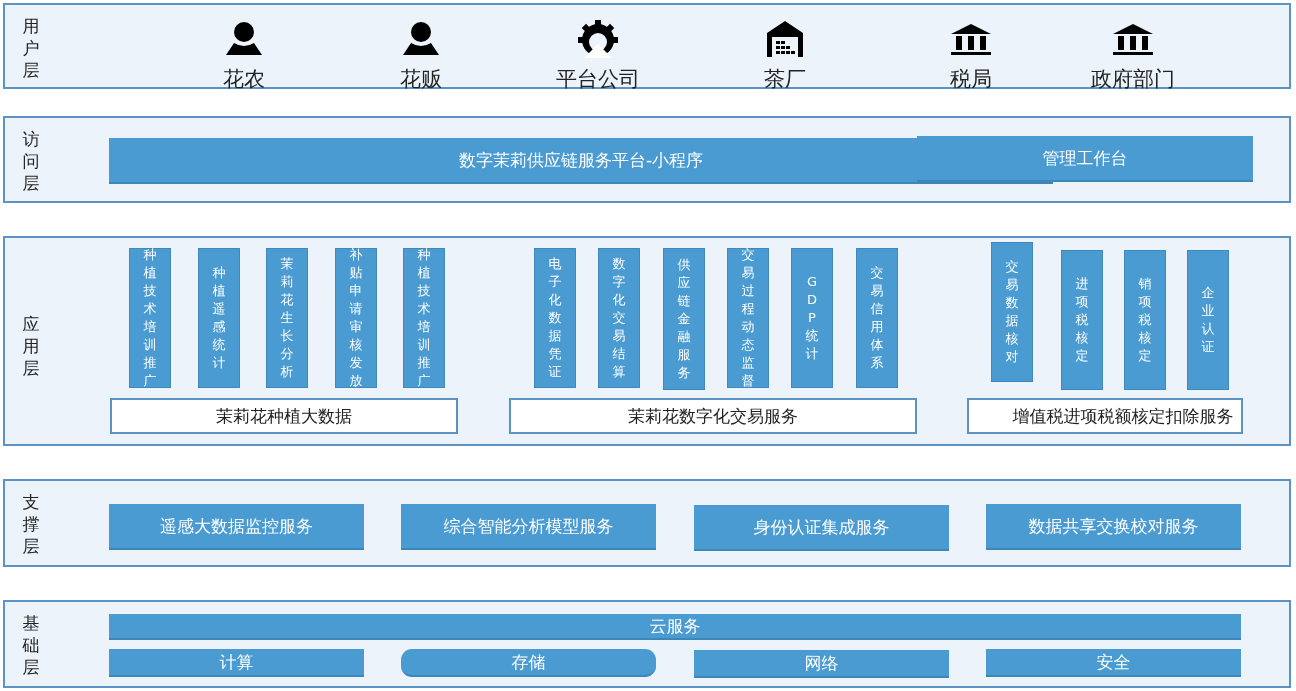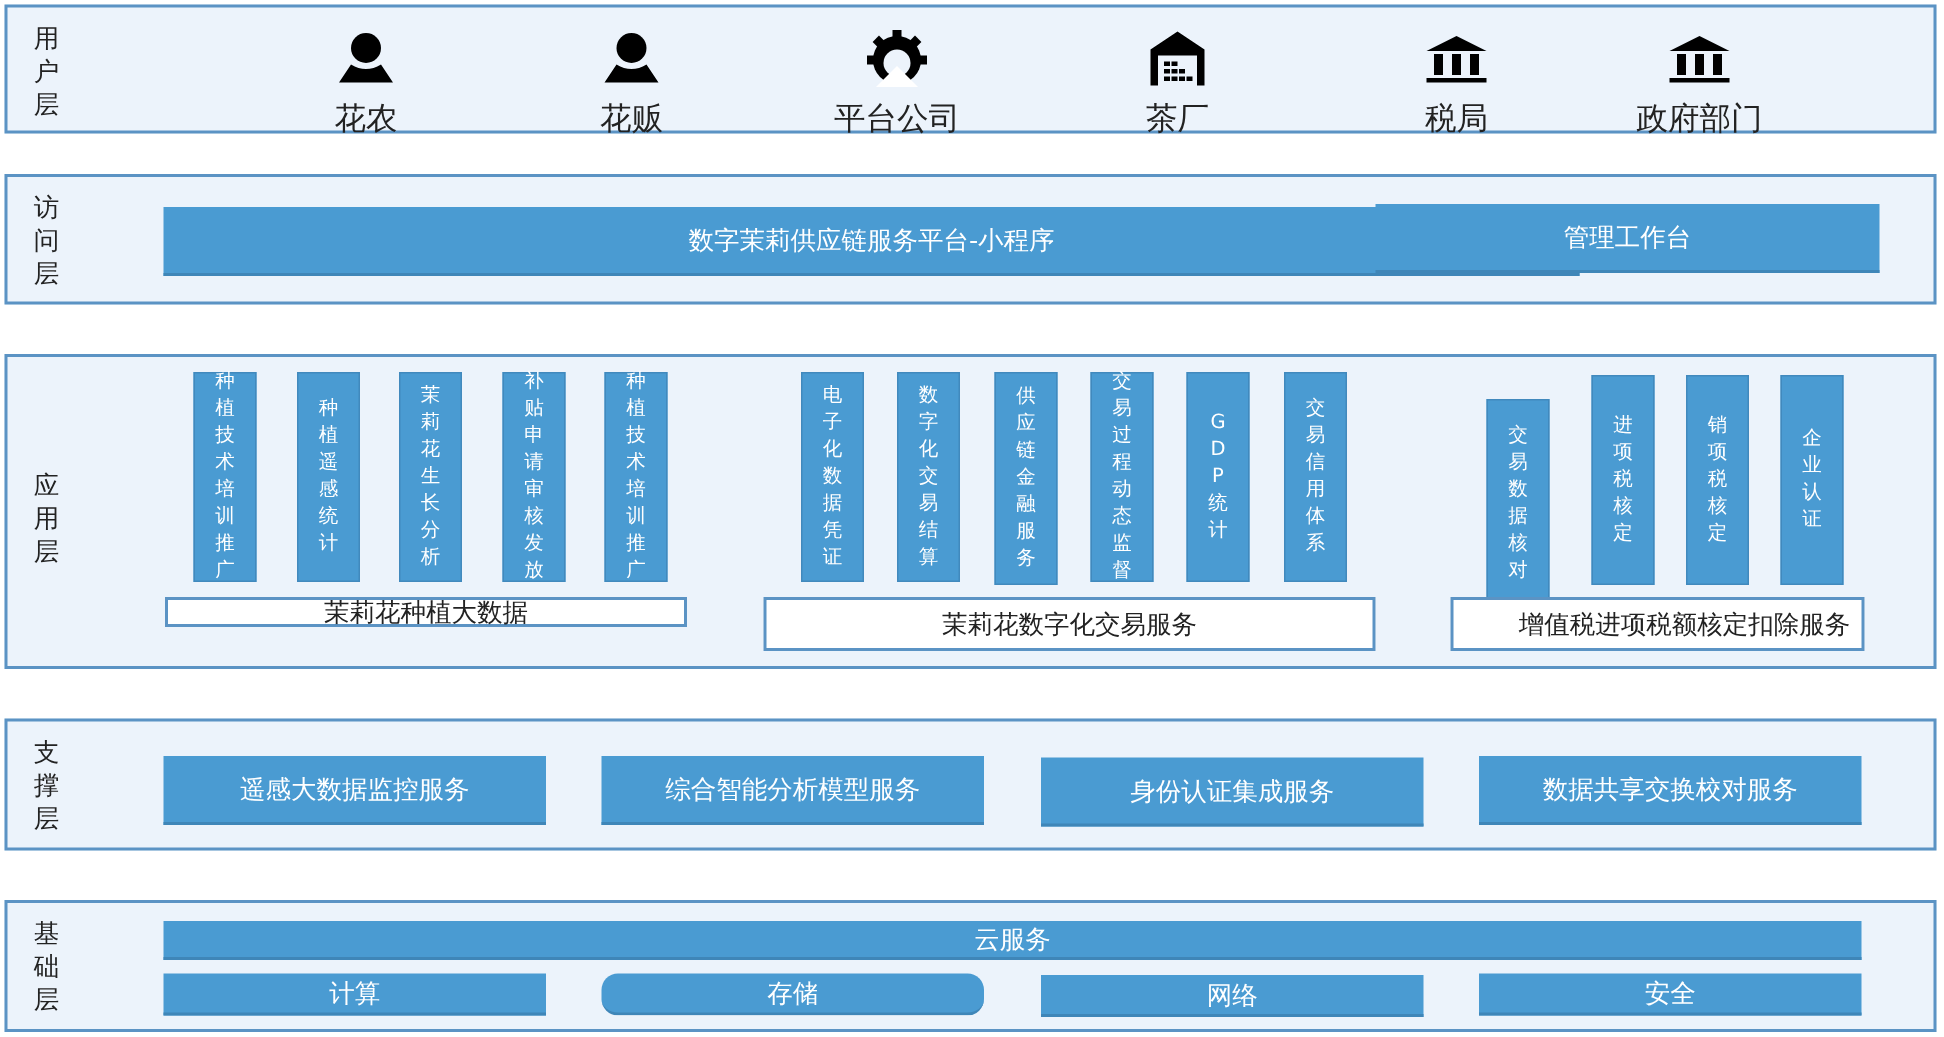--- a/index.html
+++ b/index.html
@@ -141,21 +141,21 @@
     </div>
   <div class="vbox" style="left:261px;top:10px;width:42px;height:140px;">
       <div class="vtext">茉莉花生长分析</div>
     </div>
   <div class="vbox" style="left:330px;top:10px;width:42px;height:140px;">
       <div class="vtext">补贴申请审核发放</div>
     </div>
   <div class="vbox" style="left:398px;top:10px;width:42px;height:140px;">
       <div class="vtext">种植技术培训推广</div>
     </div>
-  <div class="group" style="left:105px;top:160px;width:348px;height:20px;">茉莉花种植大数据</div>
+  <div class="group" style="left:105px;top:160px;width:348px;height:36px;">茉莉花种植大数据</div>
 
   <div class="vbox" style="left:529px;top:10px;width:42px;height:140px;">
       <div class="vtext">电子化数据凭证</div>
     </div>
   <div class="vbox" style="left:593px;top:10px;width:42px;height:140px;">
       <div class="vtext">数字化交易结算</div>
     </div>
   <div class="vbox" style="left:658px;top:10px;width:42px;height:142px;">
       <div class="vtext">供应链金融服务</div>
     </div>
@@ -163,21 +163,21 @@
       <div class="vtext">交易过程动态监督</div>
     </div>
   <div class="vbox" style="left:786px;top:10px;width:42px;height:140px;">
       <div class="vtext">GDP统计</div>
     </div>
   <div class="vbox" style="left:851px;top:10px;width:42px;height:140px;">
       <div class="vtext">交易信用体系</div>
     </div>
   <div class="group" style="left:504px;top:160px;width:408px;height:36px;">茉莉花数字化交易服务</div>
 
-  <div class="vbox" style="left:986px;top:28px;width:42px;height:140px;">
+  <div class="vbox" style="left:986px;top:4px;width:42px;height:140px;">
       <div class="vtext">交易数据核对</div>
     </div>
   <div class="vbox" style="left:1056px;top:12px;width:42px;height:140px;">
       <div class="vtext">进项税核定</div>
     </div>
   <div class="vbox" style="left:1119px;top:12px;width:42px;height:140px;">
       <div class="vtext">销项税核定</div>
     </div>
   <div class="vbox" style="left:1182px;top:12px;width:42px;height:140px;">
       <div class="vtext">企业认证</div>

